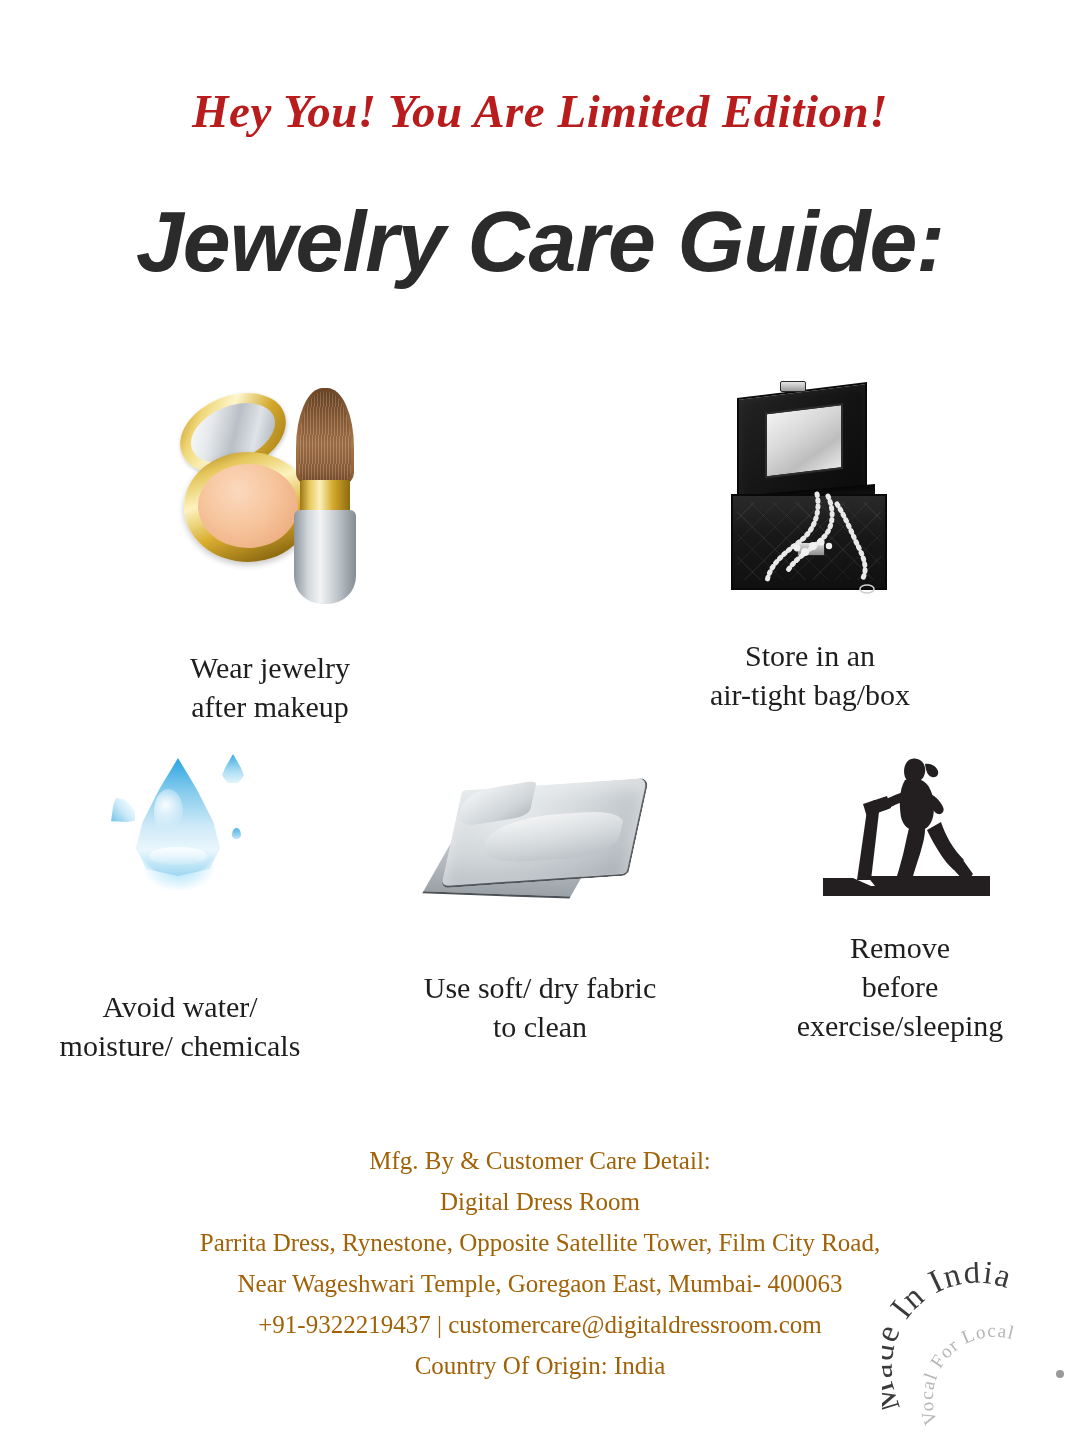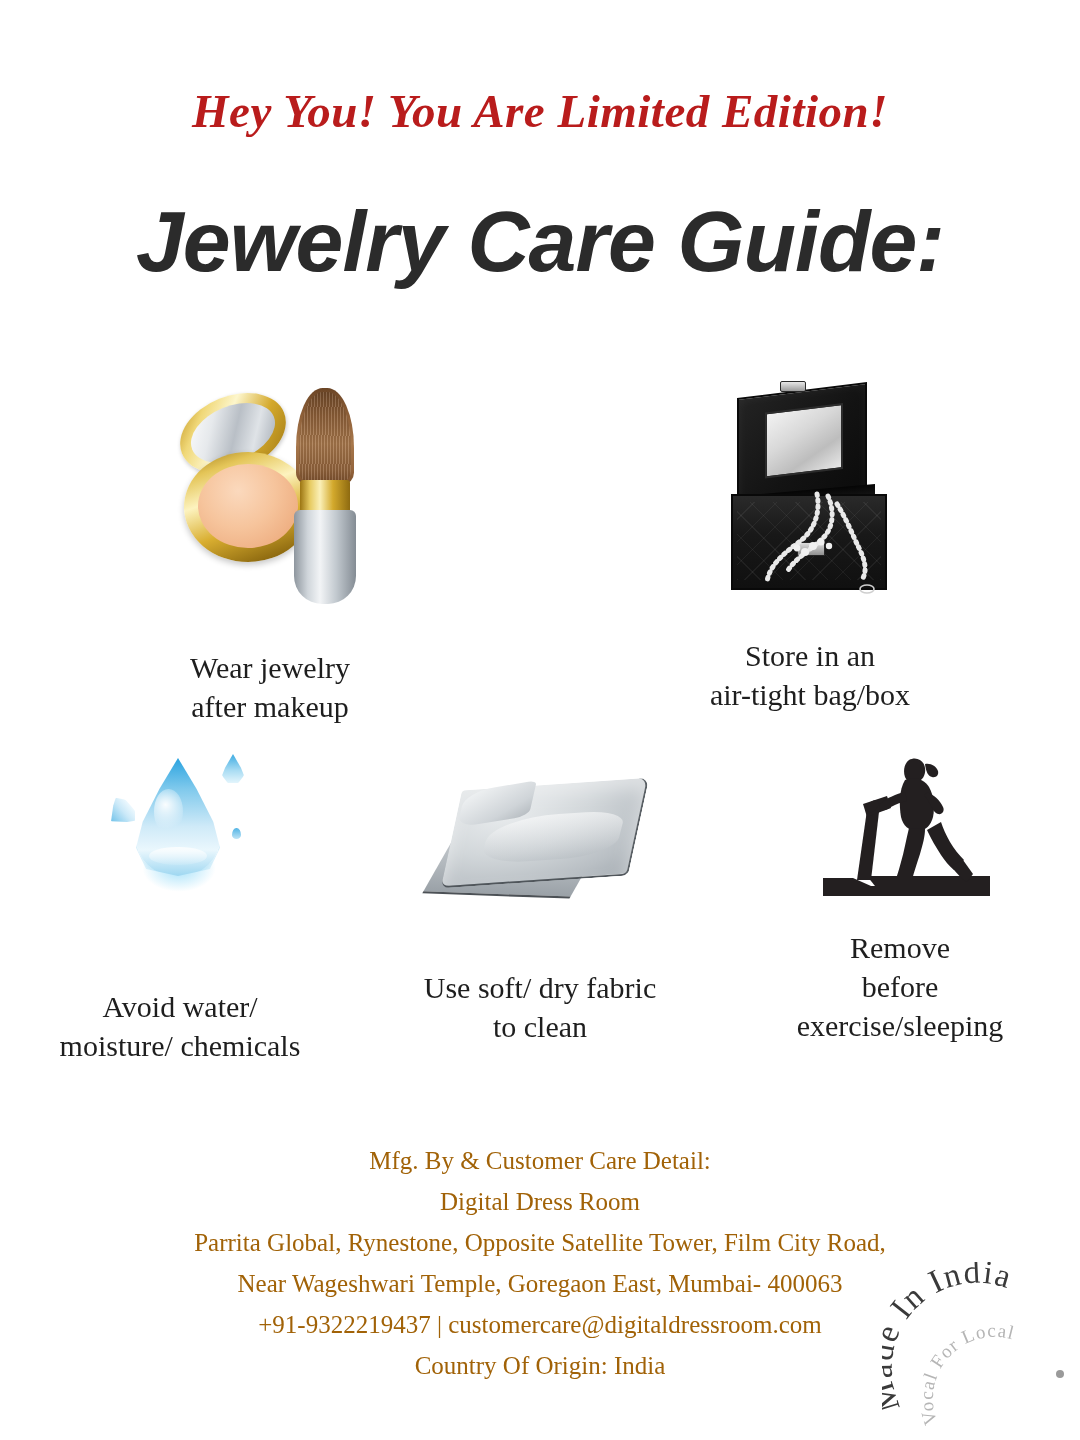--- a/index.html
+++ b/index.html
@@ -499,21 +499,21 @@
         <div class="tip-caption">Remove
 before
 exercise/sleeping</div>
       </div>
     </div>
   </div>
 
   <div class="footer">
     <div class="footer-line">Mfg. By &amp; Customer Care Detail:</div>
     <div class="footer-line">Digital Dress Room</div>
-    <div class="footer-line">Parrita Global, Rynestone, Opposite Satellite Tower, Film City Road,</div>
+    <div class="footer-line">Parrita Dress, Rynestone, Opposite Satellite Tower, Film City Road,</div>
     <div class="footer-line">Near Wageshwari Temple, Goregaon East, Mumbai- 400063</div>
     <div class="footer-line">+91-9322219437 | customercare@digitaldressroom.com</div>
     <div class="footer-line">Country Of Origin: India</div>
   </div>
 
   <div class="stamp">
     <svg viewBox="0 0 204 204" width="204" height="204">
       <defs>
         <path id="arcOuter" d="M 22,150 A 82,82 0 0 1 168,62" fill="none"></path>
         <path id="arcInner" d="M 58,166 A 62,62 0 0 1 168,108" fill="none"></path>

